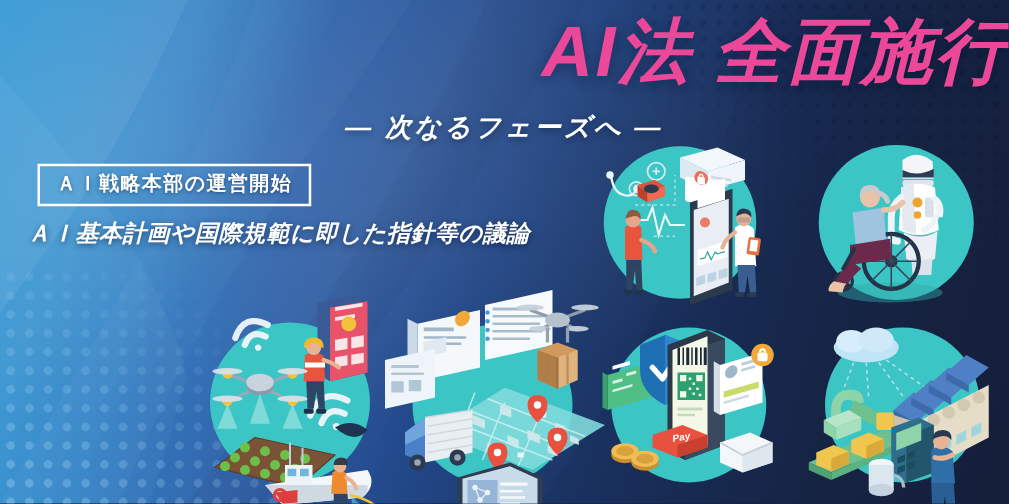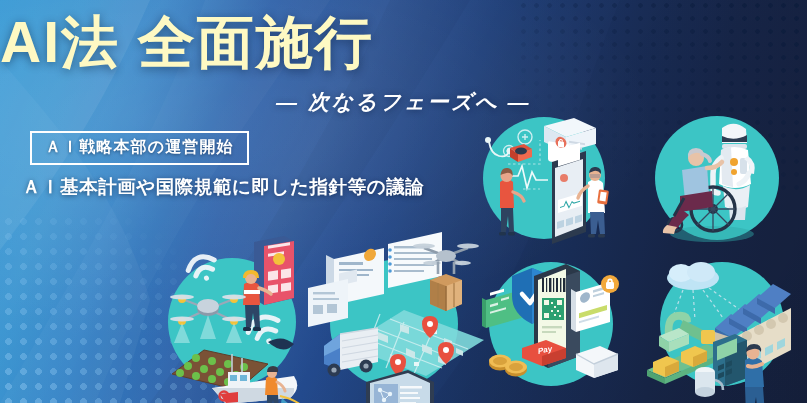--- a/index.html
+++ b/index.html
@@ -25,40 +25,40 @@
     background-size:13px 13px;
     -webkit-mask-image:linear-gradient(215deg,#000 6%,rgba(0,0,0,.45) 45%,transparent 78%);
     mask-image:linear-gradient(215deg,#000 6%,rgba(0,0,0,.45) 45%,transparent 78%);}
   .dots-bl{left:-14px;bottom:-16px;width:250px;height:205px;
     background-image:radial-gradient(circle,rgba(150,205,245,.46) 3.2px,transparent 3.6px);
     background-size:15px 15px;
     -webkit-mask-image:linear-gradient(38deg,#000 4%,rgba(0,0,0,.5) 48%,transparent 82%);
     mask-image:linear-gradient(38deg,#000 4%,rgba(0,0,0,.5) 48%,transparent 82%);}
   
   .title{
-    position:absolute;left:0;right:0;top:14px;text-align:left;
-    color:#fef9c3;font-size:57px;line-height:1;font-weight:bold;
+    position:absolute;left:0;right:0;top:14px;text-align:right;
+    color:#ec4899;font-size:57px;line-height:1;font-weight:bold;font-style:italic;
     letter-spacing:.035em;
     text-shadow:0 2px 10px rgba(5,18,45,.45);
     white-space:nowrap;
   }
   .subtitle{
     position:absolute;left:0;right:0;top:88px;text-align:center;
     color:#fff;font-size:21px;font-weight:bold;font-style:italic;letter-spacing:.12em;
     text-shadow:0 1px 6px rgba(5,18,45,.5);white-space:nowrap;
   }
   .badge{
     position:absolute;left:30px;top:131px;
     border:2px solid #ffffff;padding:4px 13px 5px;
     color:#fff;font-size:16px;font-weight:bold;letter-spacing:.07em;
     text-shadow:0 1px 3px rgba(0,20,50,.5);white-space:nowrap;
   }
   .lead{position:absolute;left:22px;top:173px;color:#fff;font-weight:bold;
     font-size:18.5px;line-height:1.5;letter-spacing:.03em;
-    text-shadow:0 1px 5px rgba(3,16,44,.55);white-space:nowrap;}
+    text-shadow:0 1px 5px rgba(3,16,44,.55);white-space:nowrap;font-style:italic;}
   .lead span{display:block;}
   
   .circ{position:absolute;border-radius:50%;background:#3cc5c5;}
   .ill{position:absolute;overflow:visible;}
   .ill svg{display:block;overflow:visible;}
 </style>
 </head>
 <body>
 
 <div class="banner">

